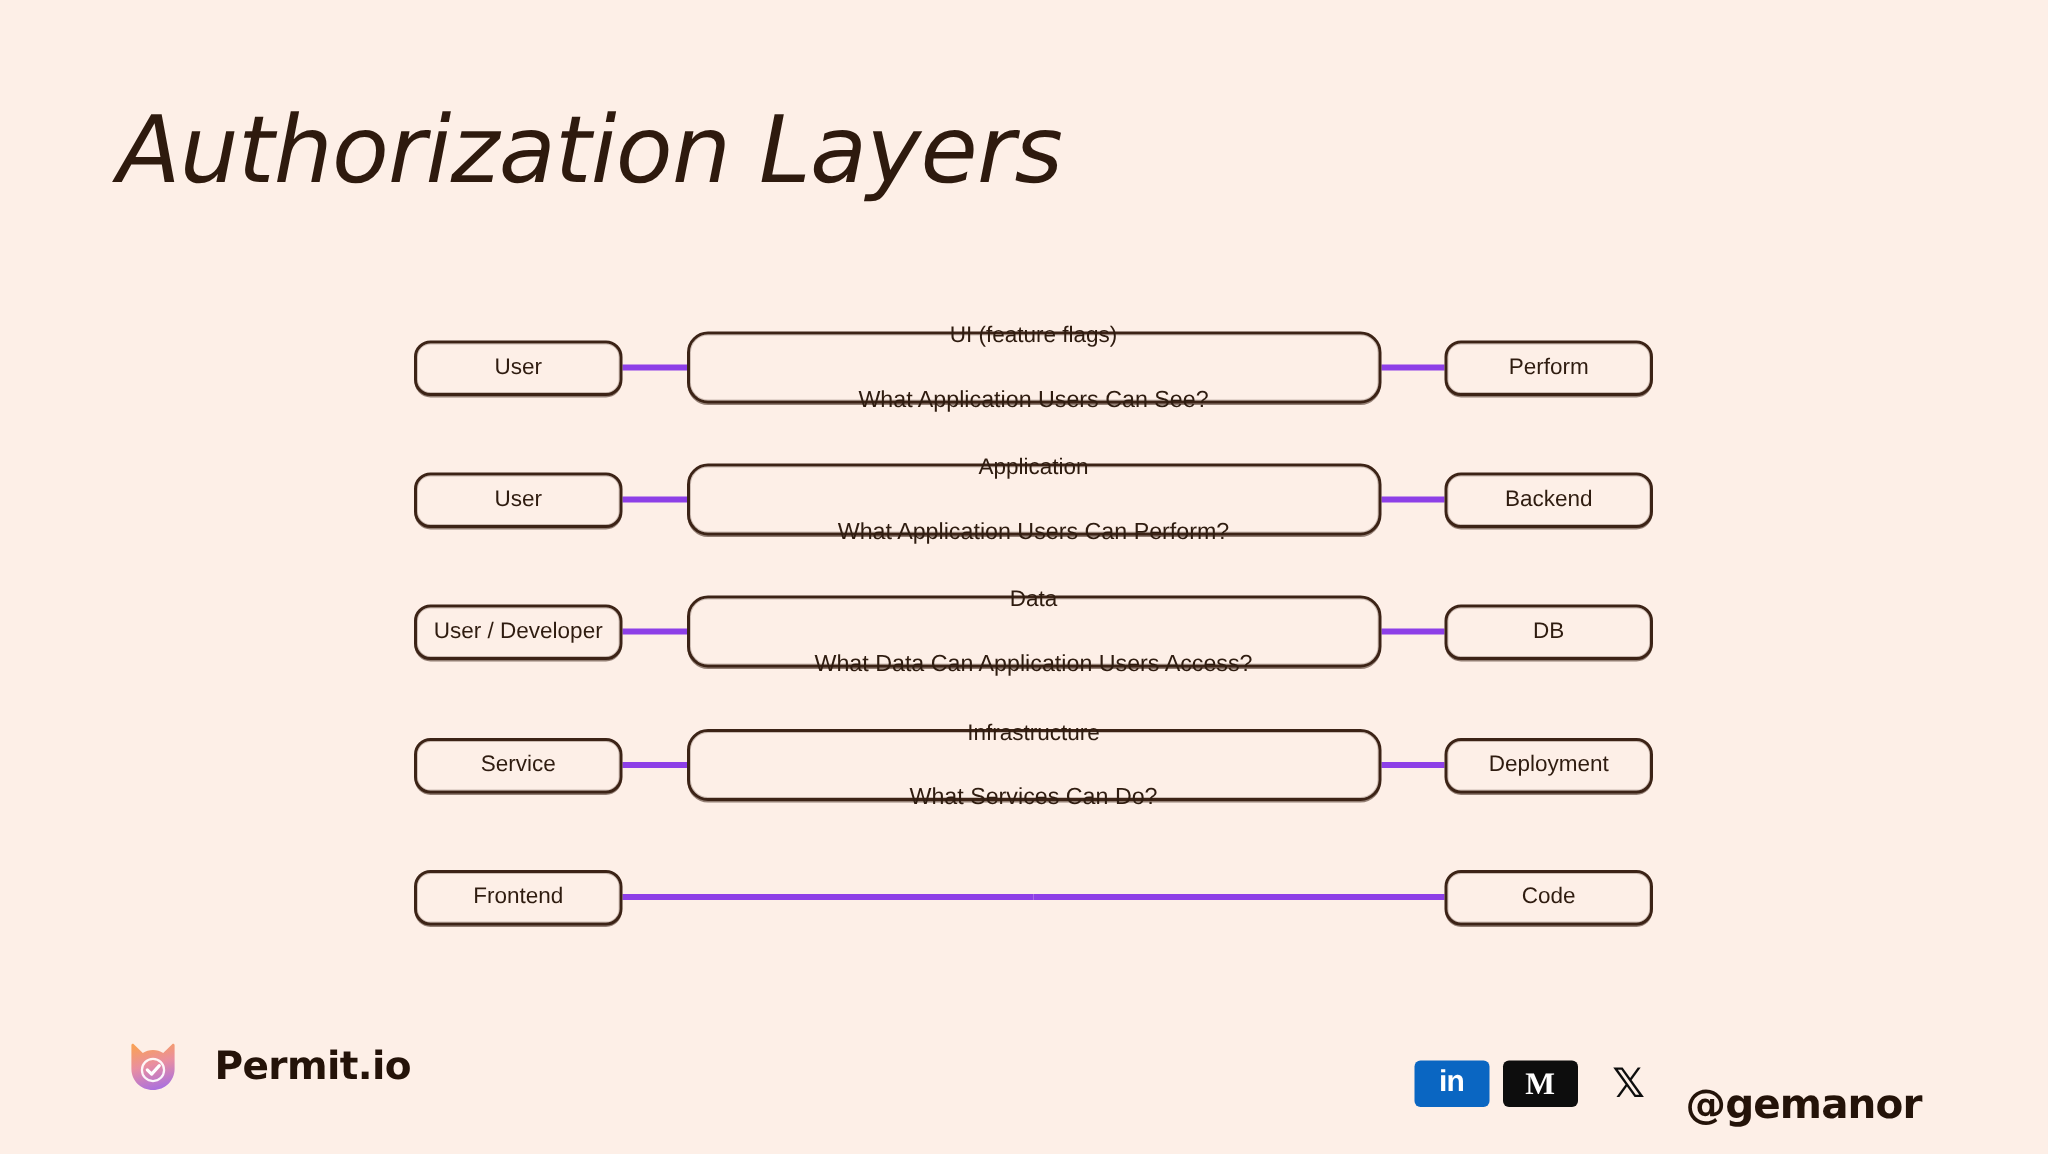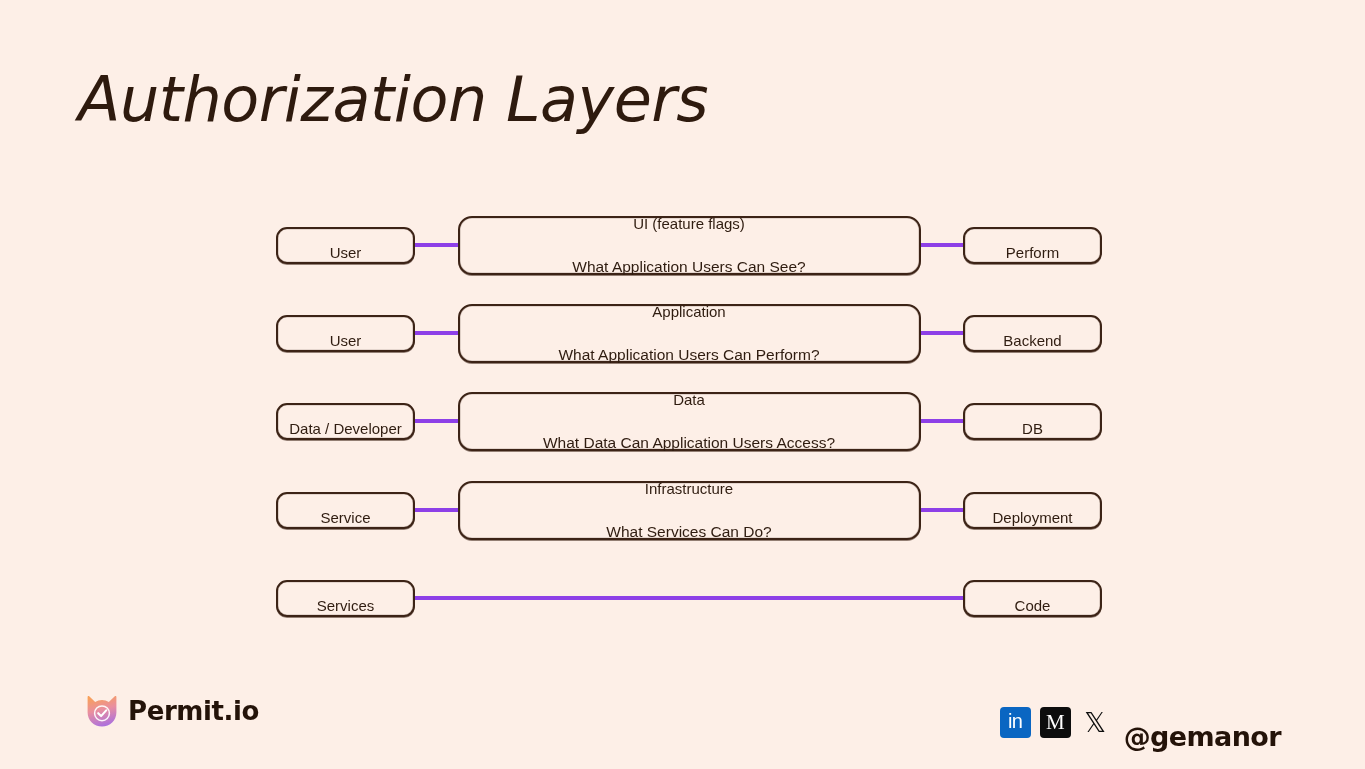--- a/index.html
+++ b/index.html
@@ -72,26 +72,25 @@
     position: relative;
   }
 
   .side-box {
     width: 139px;
     height: 37px;
     flex: 0 0 139px;
     font-size: 15px;
     line-height: 18px;
     border-radius: 11px;
-    justify-content: flex-end;
   }
 
   .center-box {
     width: 463px;
-    height: 59px;
+    height: 48px;
     flex: 0 0 463px;
     border-radius: 14px;
   }
 
   .center-line-1 {
     font-size: 15px;
     line-height: 19px;
   }
   .center-line-2 {
     font-size: 15.5px;
@@ -106,21 +105,21 @@
     min-width: 10px;
   }
 
   
   .footer-brand {
     position: absolute;
     left: 86px;
     top: 694px;
     display: flex;
     align-items: center;
-    gap: 10px;
+    gap: 25px;
   }
 
   .brand-mark {
     width: 32px;
     height: 34px;
     display: block;
   }
 
   .brand-name {
     font-family: "DejaVu Sans", sans-serif;
@@ -133,27 +132,27 @@
   .footer-social {
     position: absolute;
     right: 84px;
     top: 692px;
     display: flex;
     align-items: center;
     gap: 9px;
   }
 
   .social-icon {
-    width: 31px;
+    width: 50px;
     height: 31px;
     display: flex;
     align-items: center;
     justify-content: center;
     border-radius: 4px;
-    font-weight: 400;
+    font-weight: 700;
   }
 
   .icon-linkedin {
     background: #0a66c2;
     color: #ffffff;
     font-size: 20px;
     font-family: "Liberation Sans", sans-serif;
     letter-spacing: -0.5px;
     padding-bottom: 2px;
   }
@@ -215,21 +214,21 @@
       <span class="center-line-2">What Application Users Can Perform?</span>
     </div>
     <div class="connector"></div>
     <div class="box side-box">
       <span>Backend</span>
     </div>
   </div>
 
   <div class="layer-row row-2">
     <div class="box side-box">
-      <span>Data / Developer</span>
+      <span>User / Developer</span>
     </div>
     <div class="connector"></div>
     <div class="box center-box">
       <span class="center-line-1">Data</span>
       <span class="center-line-2">What Data Can Application Users Access?</span>
     </div>
     <div class="connector"></div>
     <div class="box side-box">
       <span>DB</span>
     </div>
@@ -245,21 +244,21 @@
       <span class="center-line-2">What Services Can Do?</span>
     </div>
     <div class="connector"></div>
     <div class="box side-box">
       <span>Deployment</span>
     </div>
   </div>
 
   <div class="layer-row row-4">
     <div class="box side-box">
-      <span>Services</span>
+      <span>Frontend</span>
     </div>
     <div class="connector"></div>
     <div class="connector"></div>
     <div class="box side-box">
       <span>Code</span>
     </div>
   </div>
 
 </div>
 

